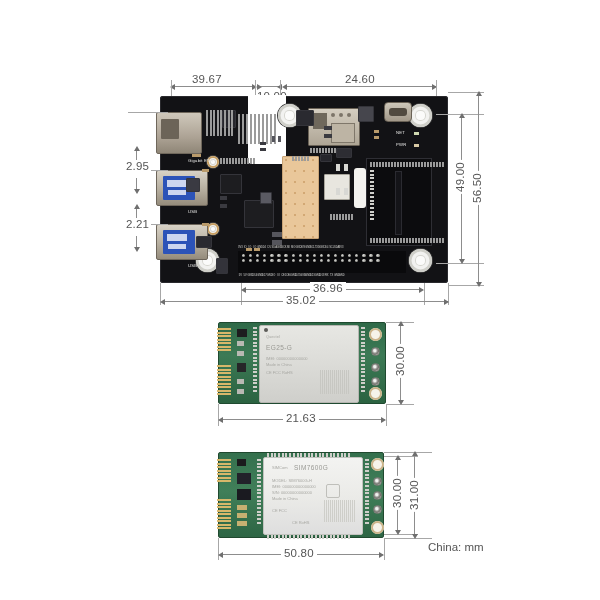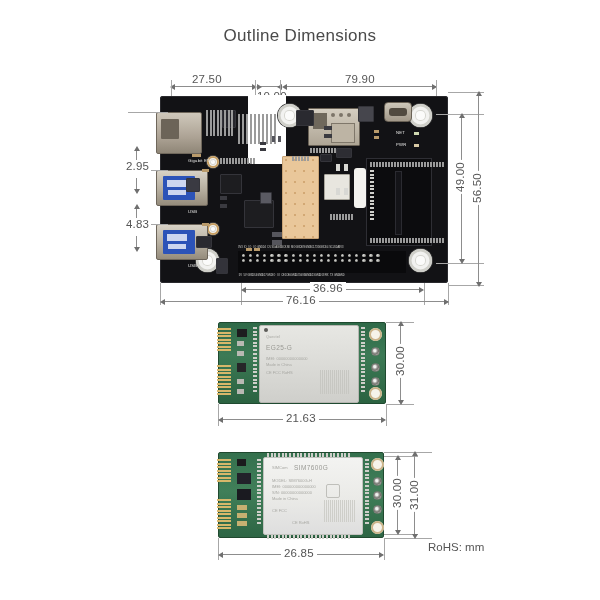--- a/index.html
+++ b/index.html
@@ -150,36 +150,35 @@
 
   .unit {
     position: absolute; font-size: 11.5px; color: #555;
   }
 </style>
 </head>
 <body>
 
 <div id="stage">
 
-  <div class="title">Outline Dimensions</div>
 
   <div class="hline" style="left:172px; top:86px; width:84px;"></div>
   <div class="arr l" style="left:170px; top:83.5px;"></div>
   <div class="arr r" style="left:252px; top:83.5px;"></div>
-  <div class="dimtext" style="left:192px; top:73px;">27.50</div>
+  <div class="dimtext" style="left:192px; top:73px;">39.67</div>
 
   <div class="hline" style="left:258px; top:86px; width:22px;"></div>
   <div class="arr r" style="left:257px; top:83.5px;"></div>
   <div class="arr l" style="left:277px; top:83.5px;"></div>
   <div class="dimtext" style="left:256px; top:90px; background:#fff; padding:0 1px;">10.00</div>
 
   <div class="hline" style="left:284px; top:86px; width:152px;"></div>
   <div class="arr l" style="left:282px; top:83.5px;"></div>
   <div class="arr r" style="left:432px; top:83.5px;"></div>
-  <div class="dimtext" style="left:345px; top:73px;">79.90</div>
+  <div class="dimtext" style="left:345px; top:73px;">24.60</div>
 
   <div class="ext" style="left:171px; top:80px; width:1px; height:22px; background:#a7a7a7;"></div>
   <div class="ext" style="left:255px; top:80px; width:1px; height:22px; background:#a7a7a7;"></div>
   <div class="ext" style="left:280px; top:80px; width:1px; height:22px; background:#a7a7a7;"></div>
   <div class="ext" style="left:436px; top:80px; width:1px; height:22px; background:#a7a7a7;"></div>
 
   <div class="board" style="left:160px; top:96px; width:288px; height:187px;">
 
       <div class="notch" style="left:88px; top:-1px; width:38px; height:69px; border-radius:0 0 4px 4px;"></div>
 
@@ -498,21 +497,21 @@
   <div class="vline" style="left:136px; top:178px; width:1px; height:14px;"></div>
   <div class="arr u" style="left:133.5px; top:146px;"></div>
   <div class="arr d" style="left:133.5px; top:189px;"></div>
   <div class="dimtext" style="left:124px; top:160px; background:#fff; padding:0 2px;">2.95</div>
 
   <div class="ext" style="left:128px; top:224px; width:40px; height:1px; background:#a7a7a7;"></div>
   <div class="vline" style="left:136px; top:206px; width:1px; height:14px;"></div>
   <div class="vline" style="left:136px; top:236px; width:1px; height:14px;"></div>
   <div class="arr u" style="left:133.5px; top:204px;"></div>
   <div class="arr d" style="left:133.5px; top:247px;"></div>
-  <div class="dimtext" style="left:124px; top:218px; background:#fff; padding:0 2px;">4.83</div>
+  <div class="dimtext" style="left:124px; top:218px; background:#fff; padding:0 2px;">2.21</div>
 
   <div class="ext" style="left:436px; top:114px; width:48px; height:1px; background:#a7a7a7;"></div>
   <div class="ext" style="left:436px; top:263px; width:48px; height:1px; background:#a7a7a7;"></div>
   <div class="ext" style="left:448px; top:92px; width:36px; height:1px; background:#a7a7a7;"></div>
   <div class="ext" style="left:448px; top:285px; width:36px; height:1px; background:#a7a7a7;"></div>
 
   <div class="vline" style="left:461px; top:116px; width:1px; height:145px;"></div>
   <div class="arr u" style="left:458.5px; top:113px;"></div>
   <div class="arr d" style="left:458.5px; top:259px;"></div>
   <div class="dimtext" style="left:443px; top:171px; transform:rotate(-90deg); background:#fff; padding:0 2px;">49.00</div>
@@ -527,21 +526,21 @@
   <div class="hline" style="left:243px; top:289px; width:180px;"></div>
   <div class="arr l" style="left:241px; top:286.5px;"></div>
   <div class="arr r" style="left:419px; top:286.5px;"></div>
   <div class="dimtext" style="left:310px; top:282px; background:#fff; padding:0 3px;">36.96</div>
 
   <div class="ext" style="left:160px; top:283px; width:1px; height:22px; background:#a7a7a7;"></div>
   <div class="ext" style="left:448px; top:283px; width:1px; height:22px; background:#a7a7a7;"></div>
   <div class="hline" style="left:162px; top:301px; width:286px;"></div>
   <div class="arr l" style="left:160px; top:298.5px;"></div>
   <div class="arr r" style="left:444px; top:298.5px;"></div>
-  <div class="dimtext" style="left:283px; top:294px; background:#fff; padding:0 3px;">76.16</div>
+  <div class="dimtext" style="left:283px; top:294px; background:#fff; padding:0 3px;">35.02</div>
 
   <div class="mod green" style="left:218px; top:322px; width:168px; height:82px;">
 
       <div class="fingers" style="left:-2px; top:5px; height:26px; flex-direction:column; gap:1.5px; display:flex;">
         <i style="width:14px; height:2px;"></i>
         <i style="width:14px; height:2px;"></i>
         <i style="width:14px; height:2px;"></i>
         <i style="width:14px; height:2px;"></i>
         <i style="width:14px; height:2px;"></i>
         <i style="width:14px; height:2px;"></i>
@@ -794,17 +793,17 @@
   <div class="vline" style="left:414px; top:454px; width:1px; height:82px;"></div>
   <div class="arr u" style="left:411.5px; top:451px;"></div>
   <div class="arr d" style="left:411.5px; top:534px;"></div>
   <div class="dimtext" style="left:397px; top:489px; transform:rotate(-90deg); background:#fff; padding:0 2px;">31.00</div>
 
   <div class="ext" style="left:218px; top:538px; width:1px; height:22px; background:#a7a7a7;"></div>
   <div class="ext" style="left:384px; top:538px; width:1px; height:22px; background:#a7a7a7;"></div>
   <div class="hline" style="left:220px; top:554px; width:163px;"></div>
   <div class="arr l" style="left:218px; top:551.5px;"></div>
   <div class="arr r" style="left:379px; top:551.5px;"></div>
-  <div class="dimtext" style="left:281px; top:547px; background:#fff; padding:0 3px;">26.85</div>
-
-  <div class="unit" style="left:428px; top:541px;">RoHS: mm</div>
+  <div class="dimtext" style="left:281px; top:547px; background:#fff; padding:0 3px;">50.80</div>
+
+  <div class="unit" style="left:428px; top:541px;">China: mm</div>
 
 </div>
 
 </body></html>

